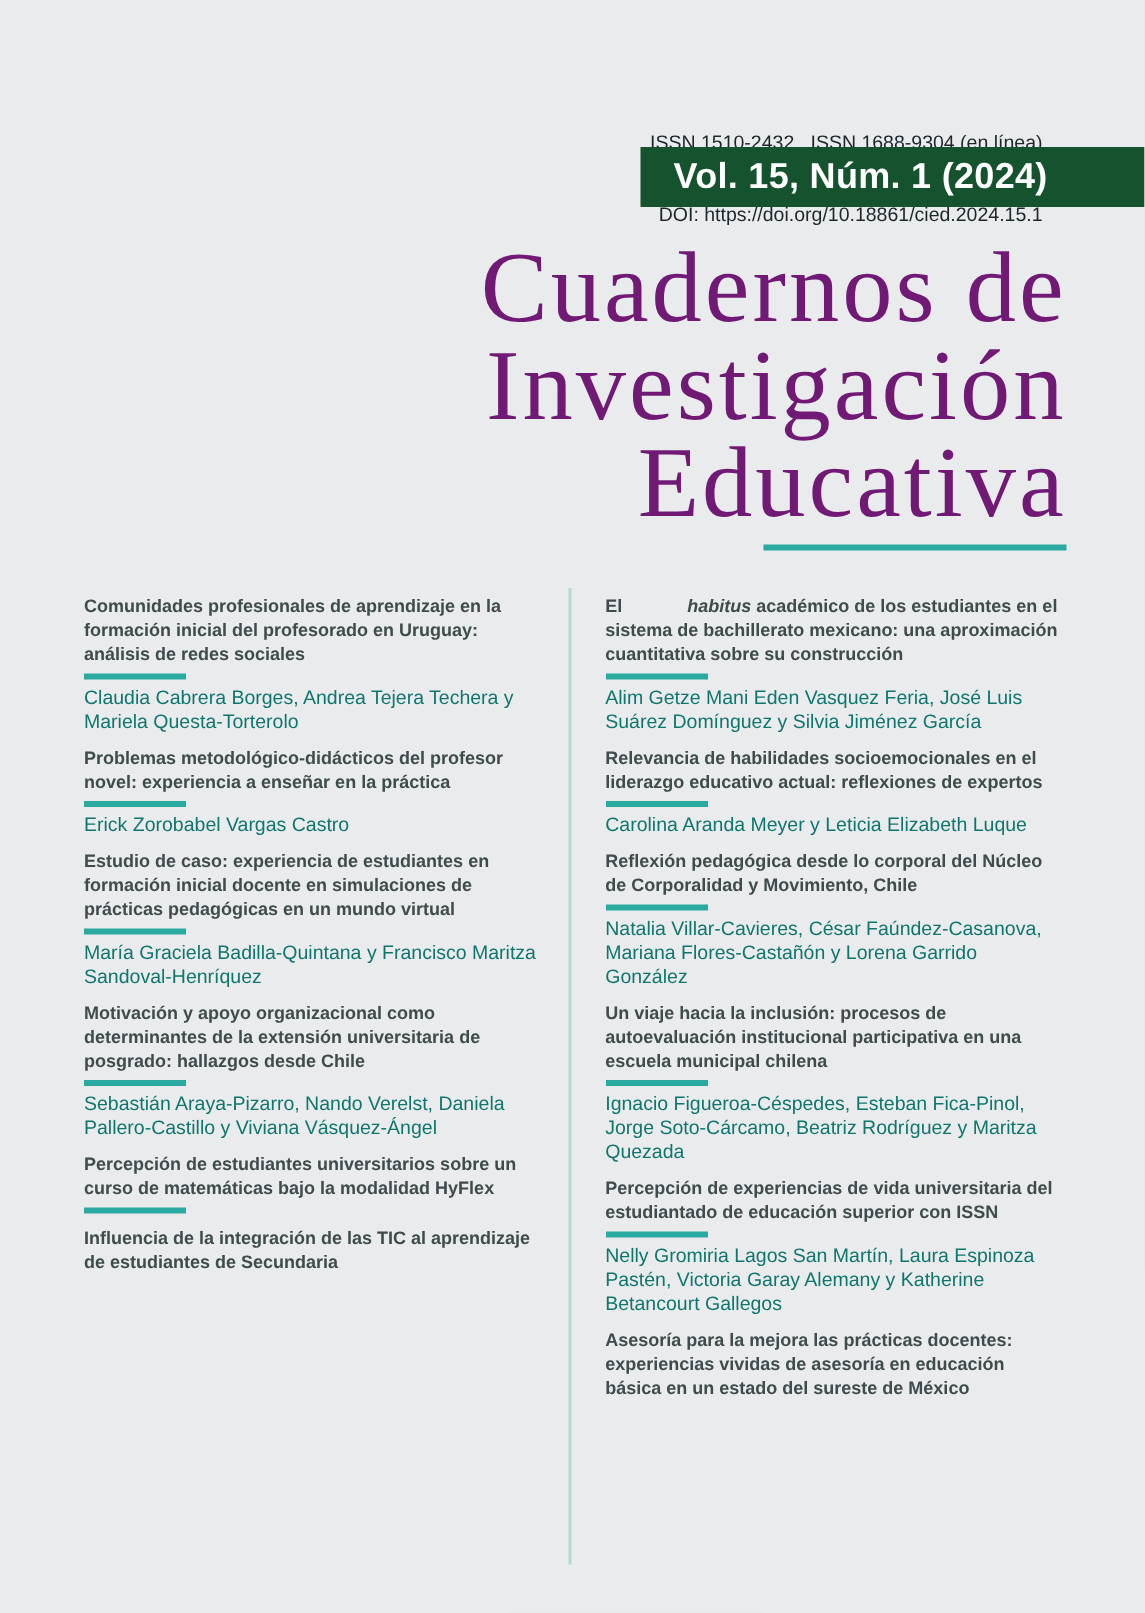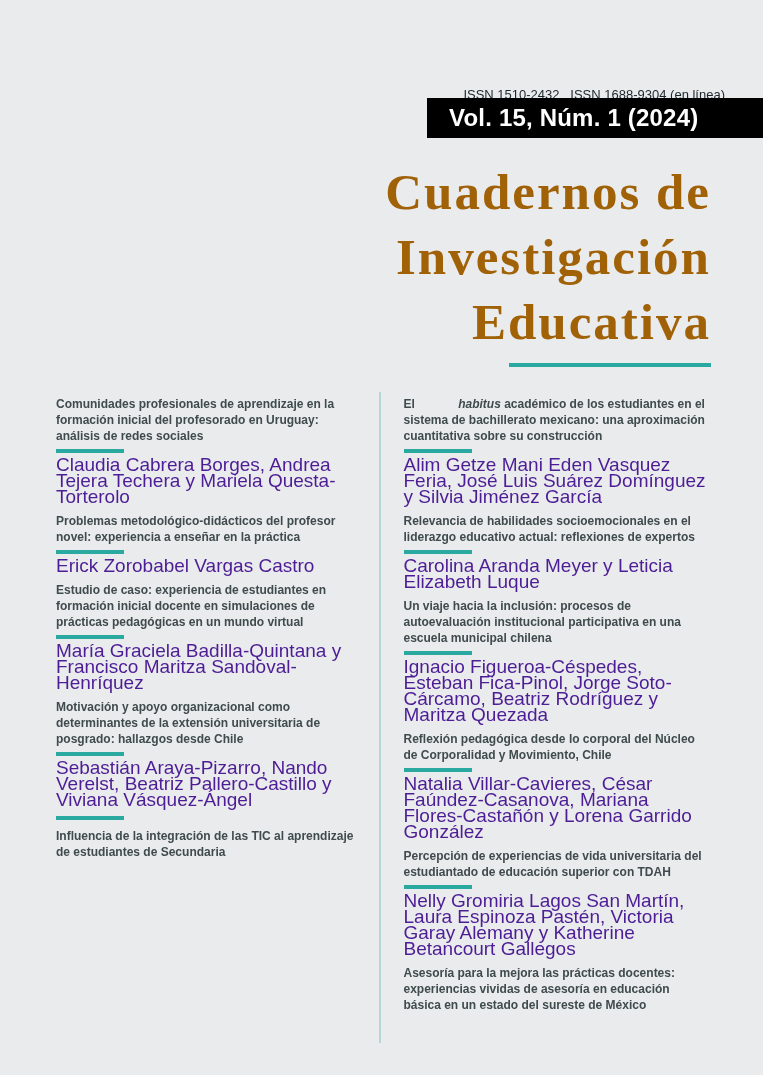--- a/index.html
+++ b/index.html
@@ -12,53 +12,53 @@
   .page{
     position:relative;
     width:763px;height:1075px;
     background:#eaebed;
     overflow:hidden;
   }
 
   
   .issn-block{
     position:absolute;
-    top:55px; right:38px;
+    top:55px; right:68px;
     text-align:right;
     font-size:13px;
     line-height:16px;
     color:#1c272c;
     white-space:pre;
   }
 
   
   .vol-banner{
     position:absolute;
     top:98px; left:427px; right:0;
     height:40px;
-    background:#000000;
+    background:#14532d;
     color:#ffffff;
     font-weight:bold;
     font-size:24px;
     line-height:40px;
     padding-left:22px;
     letter-spacing:0.2px;
     box-sizing:border-box;
   }
 
   
   .journal-title{
     position:absolute;
     top:160px; right:52px;
     margin:0;
     text-align:right;
     font-family:"Liberation Serif", serif;
-    font-weight:bold;
-    color:#a16207;
-    font-size:51px;
+    font-weight:normal;
+    color:#701a75;
+    font-size:67px;
     line-height:65px;
     letter-spacing:2px;
   }
   .journal-title .line{display:block;}
   .title-rule{
     position:absolute;
     top:363px; right:52px;
     width:202px; height:4px;
     background:#2aa9a1;
   }
@@ -87,32 +87,33 @@
     color:#3f4b4d;
   }
   .article-title em{font-style:italic;margin-left:40px;}
   .article-rule{
     width:68px; height:4px;
     background:#2aa9a1;
     margin:5px 0 4px 0;
   }
   .article-authors{
     margin:0;
-    font-size:19px;
+    font-size:13px;
     line-height:16px;
-    color:#4c1d95;
+    color:#0f766e;
   }
 </style>
 </head>
 <body>
 
 <div class="page">
 
   <div class="issn-block">
     <div>ISSN 1510-2432   ISSN 1688-9304 (en línea)</div>
+    <div>DOI: https://doi.org/10.18861/cied.2024.15.1</div>
   </div>
 
   <div class="vol-banner">
     <span>Vol. 15, Núm. 1 (2024)</span>
   </div>
 
   <h1 class="journal-title">
     <span class="line">Cuadernos de</span>
     <span class="line">Investigación</span>
     <span class="line">Educativa</span>
@@ -136,25 +137,26 @@
 
   <article class="article">
     <h3 class="article-title">Estudio de caso: experiencia de estudiantes en formación inicial docente en simulaciones de prácticas pedagógicas en un mundo virtual</h3>
     <div class="article-rule"></div>
     <p class="article-authors">María Graciela Badilla-Quintana y Francisco Maritza Sandoval-Henríquez</p>
   </article>
 
   <article class="article">
     <h3 class="article-title">Motivación y apoyo organizacional como determinantes de la extensión universitaria de posgrado: hallazgos desde Chile</h3>
     <div class="article-rule"></div>
-    <p class="article-authors">Sebastián Araya-Pizarro, Nando Verelst, Beatriz Pallero-Castillo y Viviana Vásquez-Ángel</p>
-  </article>
-
-
-  <article class="article">
+    <p class="article-authors">Sebastián Araya-Pizarro, Nando Verelst, Daniela Pallero-Castillo y Viviana Vásquez-Ángel</p>
+  </article>
+
+
+  <article class="article">
+    <h3 class="article-title">Percepción de estudiantes universitarios sobre un curso de matemáticas bajo la modalidad HyFlex</h3>
     <div class="article-rule"></div>
   </article>
 
   <article class="article">
     <h3 class="article-title">Influencia de la integración de las TIC al aprendizaje de estudiantes de Secundaria</h3>
 
   </article>
 </section>
     <section class="toc-col" id="column-right">
   <article class="article">
@@ -164,33 +166,33 @@
   </article>
 
   <article class="article">
     <h3 class="article-title">Relevancia de habilidades socioemocionales en el liderazgo educativo actual: reflexiones de expertos</h3>
     <div class="article-rule"></div>
     <p class="article-authors">Carolina Aranda Meyer y Leticia Elizabeth Luque</p>
   </article>
 
 
   <article class="article">
+    <h3 class="article-title">Reflexión pedagógica desde lo corporal del Núcleo de Corporalidad y Movimiento, Chile</h3>
+    <div class="article-rule"></div>
+    <p class="article-authors">Natalia Villar-Cavieres, César Faúndez-Casanova, Mariana Flores-Castañón y Lorena Garrido González</p>
+  </article>
+
+  <article class="article">
     <h3 class="article-title">Un viaje hacia la inclusión: procesos de autoevaluación institucional participativa en una escuela municipal chilena</h3>
     <div class="article-rule"></div>
     <p class="article-authors">Ignacio Figueroa-Céspedes, Esteban Fica-Pinol, Jorge Soto-Cárcamo, Beatriz Rodríguez y Maritza Quezada</p>
   </article>
 
   <article class="article">
-    <h3 class="article-title">Reflexión pedagógica desde lo corporal del Núcleo de Corporalidad y Movimiento, Chile</h3>
-    <div class="article-rule"></div>
-    <p class="article-authors">Natalia Villar-Cavieres, César Faúndez-Casanova, Mariana Flores-Castañón y Lorena Garrido González</p>
-  </article>
-
-  <article class="article">
-    <h3 class="article-title">Percepción de experiencias de vida universitaria del estudiantado de educación superior con TDAH</h3>
+    <h3 class="article-title">Percepción de experiencias de vida universitaria del estudiantado de educación superior con ISSN</h3>
     <div class="article-rule"></div>
     <p class="article-authors">Nelly Gromiria Lagos San Martín, Laura Espinoza Pastén, Victoria Garay Alemany y Katherine Betancourt Gallegos</p>
   </article>
 
   <article class="article">
     <h3 class="article-title">Asesoría para la mejora las prácticas docentes: experiencias vividas de asesoría en educación básica en un estado del sureste de México</h3>
 
   </article>
 </section>
   </main>

